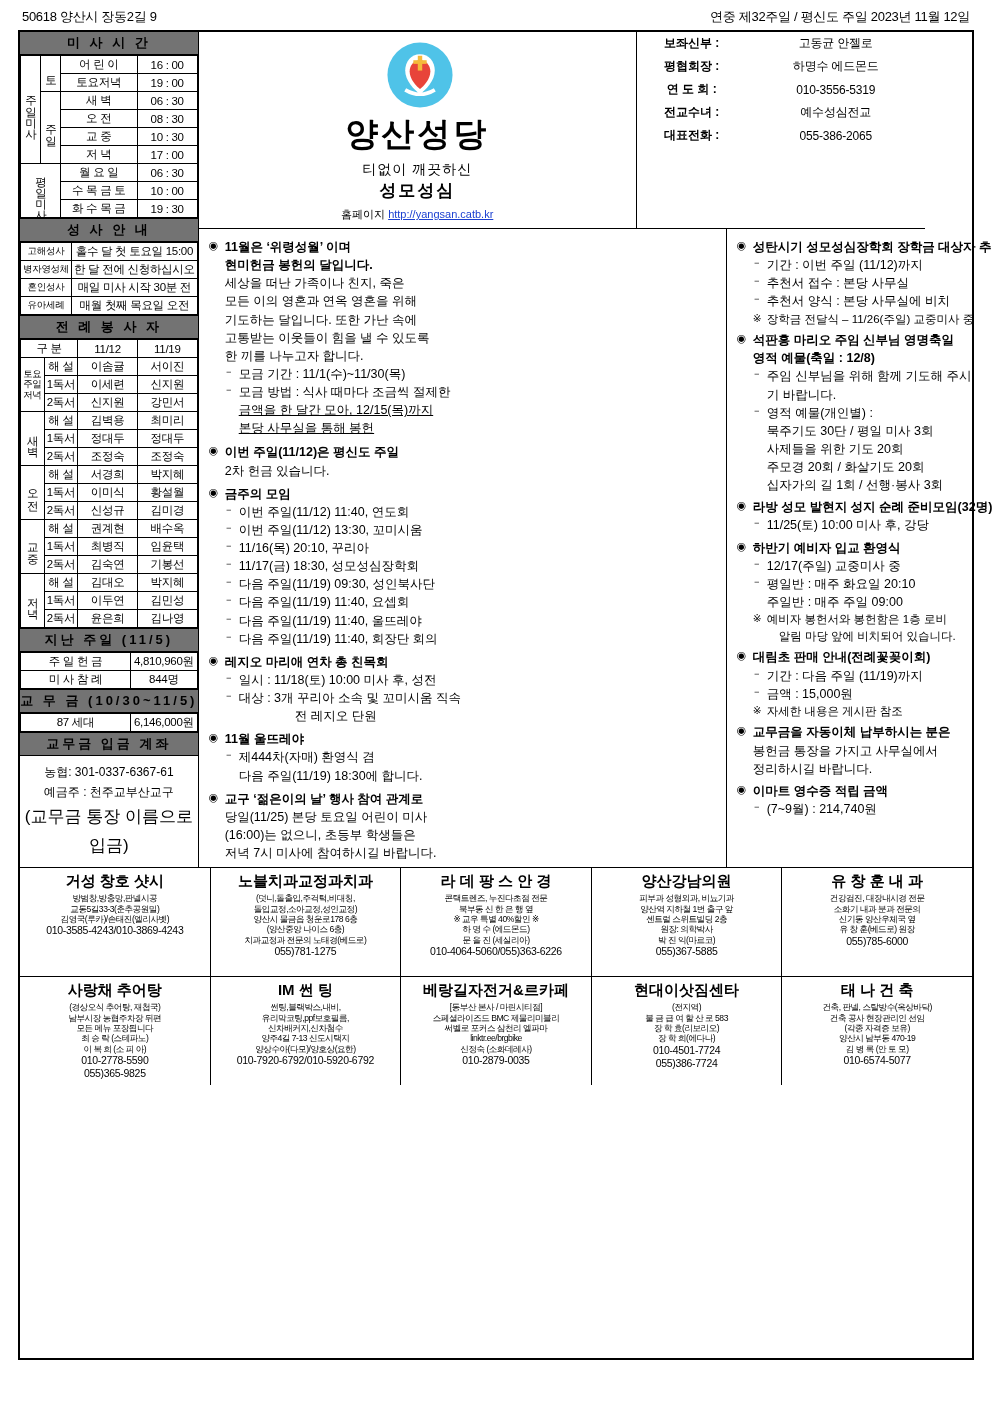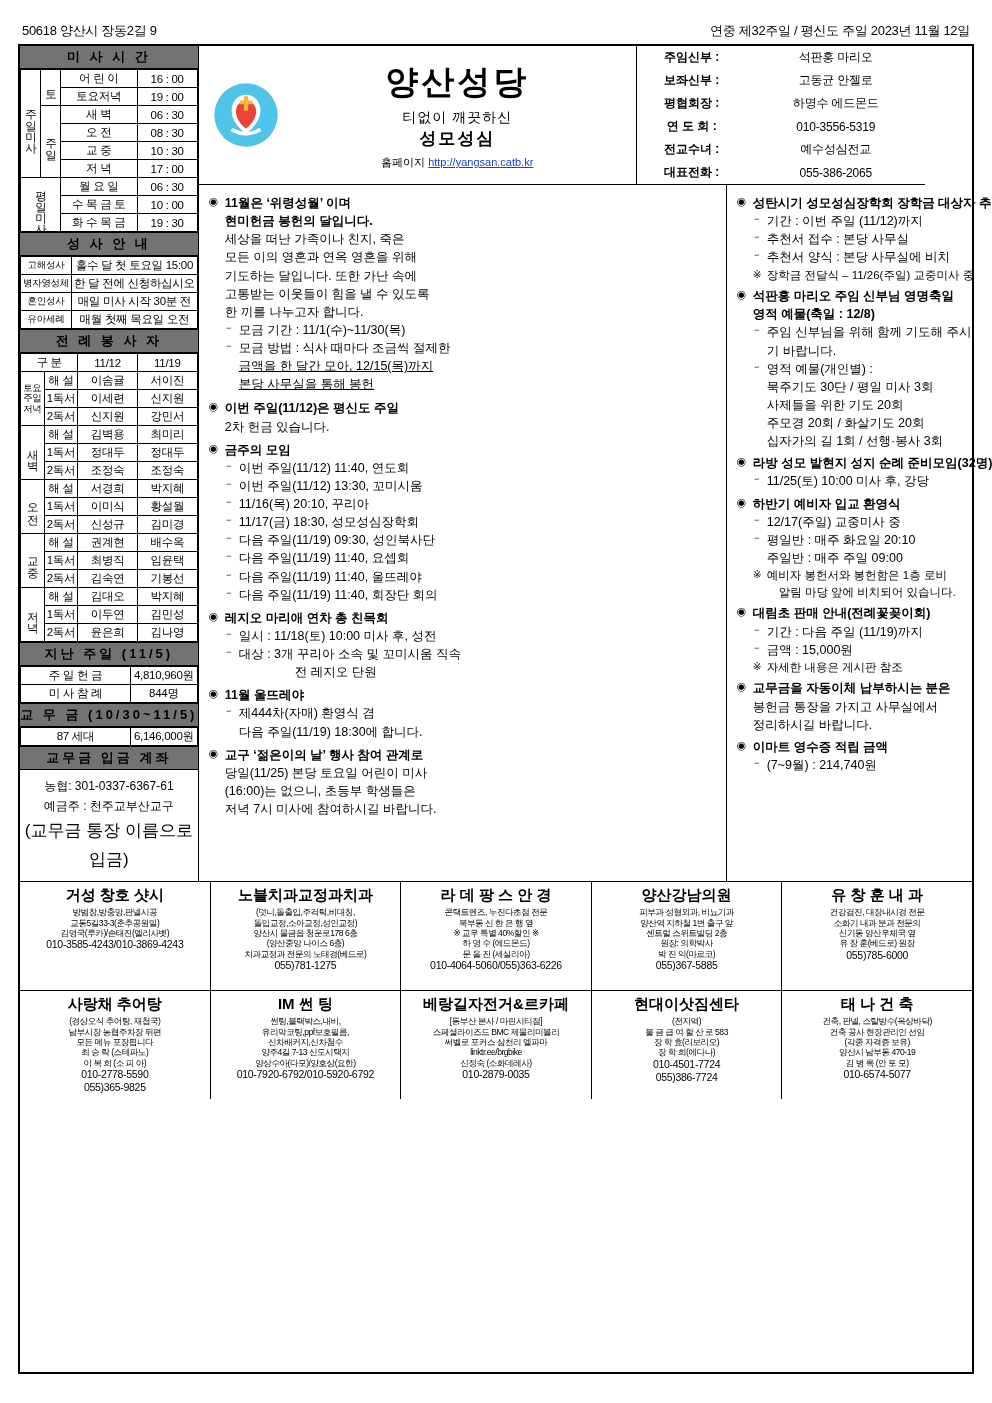--- a/index.html
+++ b/index.html
@@ -8,21 +8,21 @@
     padding: 0;
     background: #fff;
     font-family: "Liberation Sans", "DejaVu Sans", sans-serif;
     width: 992px;
     height: 1403px;
     position: relative;
   }
   .page {
     width: 992px;
     height: 1403px;
-    padding: 22px 18px;
+    padding: 8px 18px;
     position: relative;
   }
   .topline {
     display: flex;
     justify-content: space-between;
     font-size: 13px;
     padding: 0 4px 4px 4px;
     letter-spacing: -0.3px;
   }
   .outer {
@@ -70,20 +70,21 @@
   .tiny { font-size: 9.5px; letter-spacing: -1px; }
   
   .centerhdr {
     width: 438px;
     border-right: 1.5px solid #000;
     border-bottom: 1.5px solid #000;
     display: flex;
     align-items: center;
     padding: 6px 4px;
     position: relative;
+    flex-direction: column;
   }
   .logo {
     width: 74px; height: 72px;
     margin-left: 6px;
     flex: 0 0 74px;
   }
   .churchtitle { flex: 1; text-align: center; }
   .churchtitle .nm { font-size: 33px; font-weight: bold; letter-spacing: 3px; }
   .churchtitle .sub1 { font-size: 14px; margin-top: 4px; letter-spacing: 1px; }
   .churchtitle .sub2 { font-size: 17px; font-weight: bold; letter-spacing: 2px; }
@@ -379,24 +380,20 @@
               <div class="hp">
                 <span>홈페이지</span>
                 <a href="#">http://yangsan.catb.kr</a>
               </div>
             </div>
           </div>
 
           <div class="righthdr">
             <table class="staff">
               <tbody>
-                  <tr>
-                <td class="lbl">주임신부 :</td>
-                <td class="val">석판홍 마리오</td>
-              </tr>
               <tr>
                 <td class="lbl">보좌신부 :</td>
                 <td class="val">고동균 안젤로</td>
               </tr>
               <tr>
                 <td class="lbl">평협회장 :</td>
                 <td class="val">하명수 에드몬드</td>
               </tr>
               <tr>
                 <td class="lbl">연 도 회 :</td>

